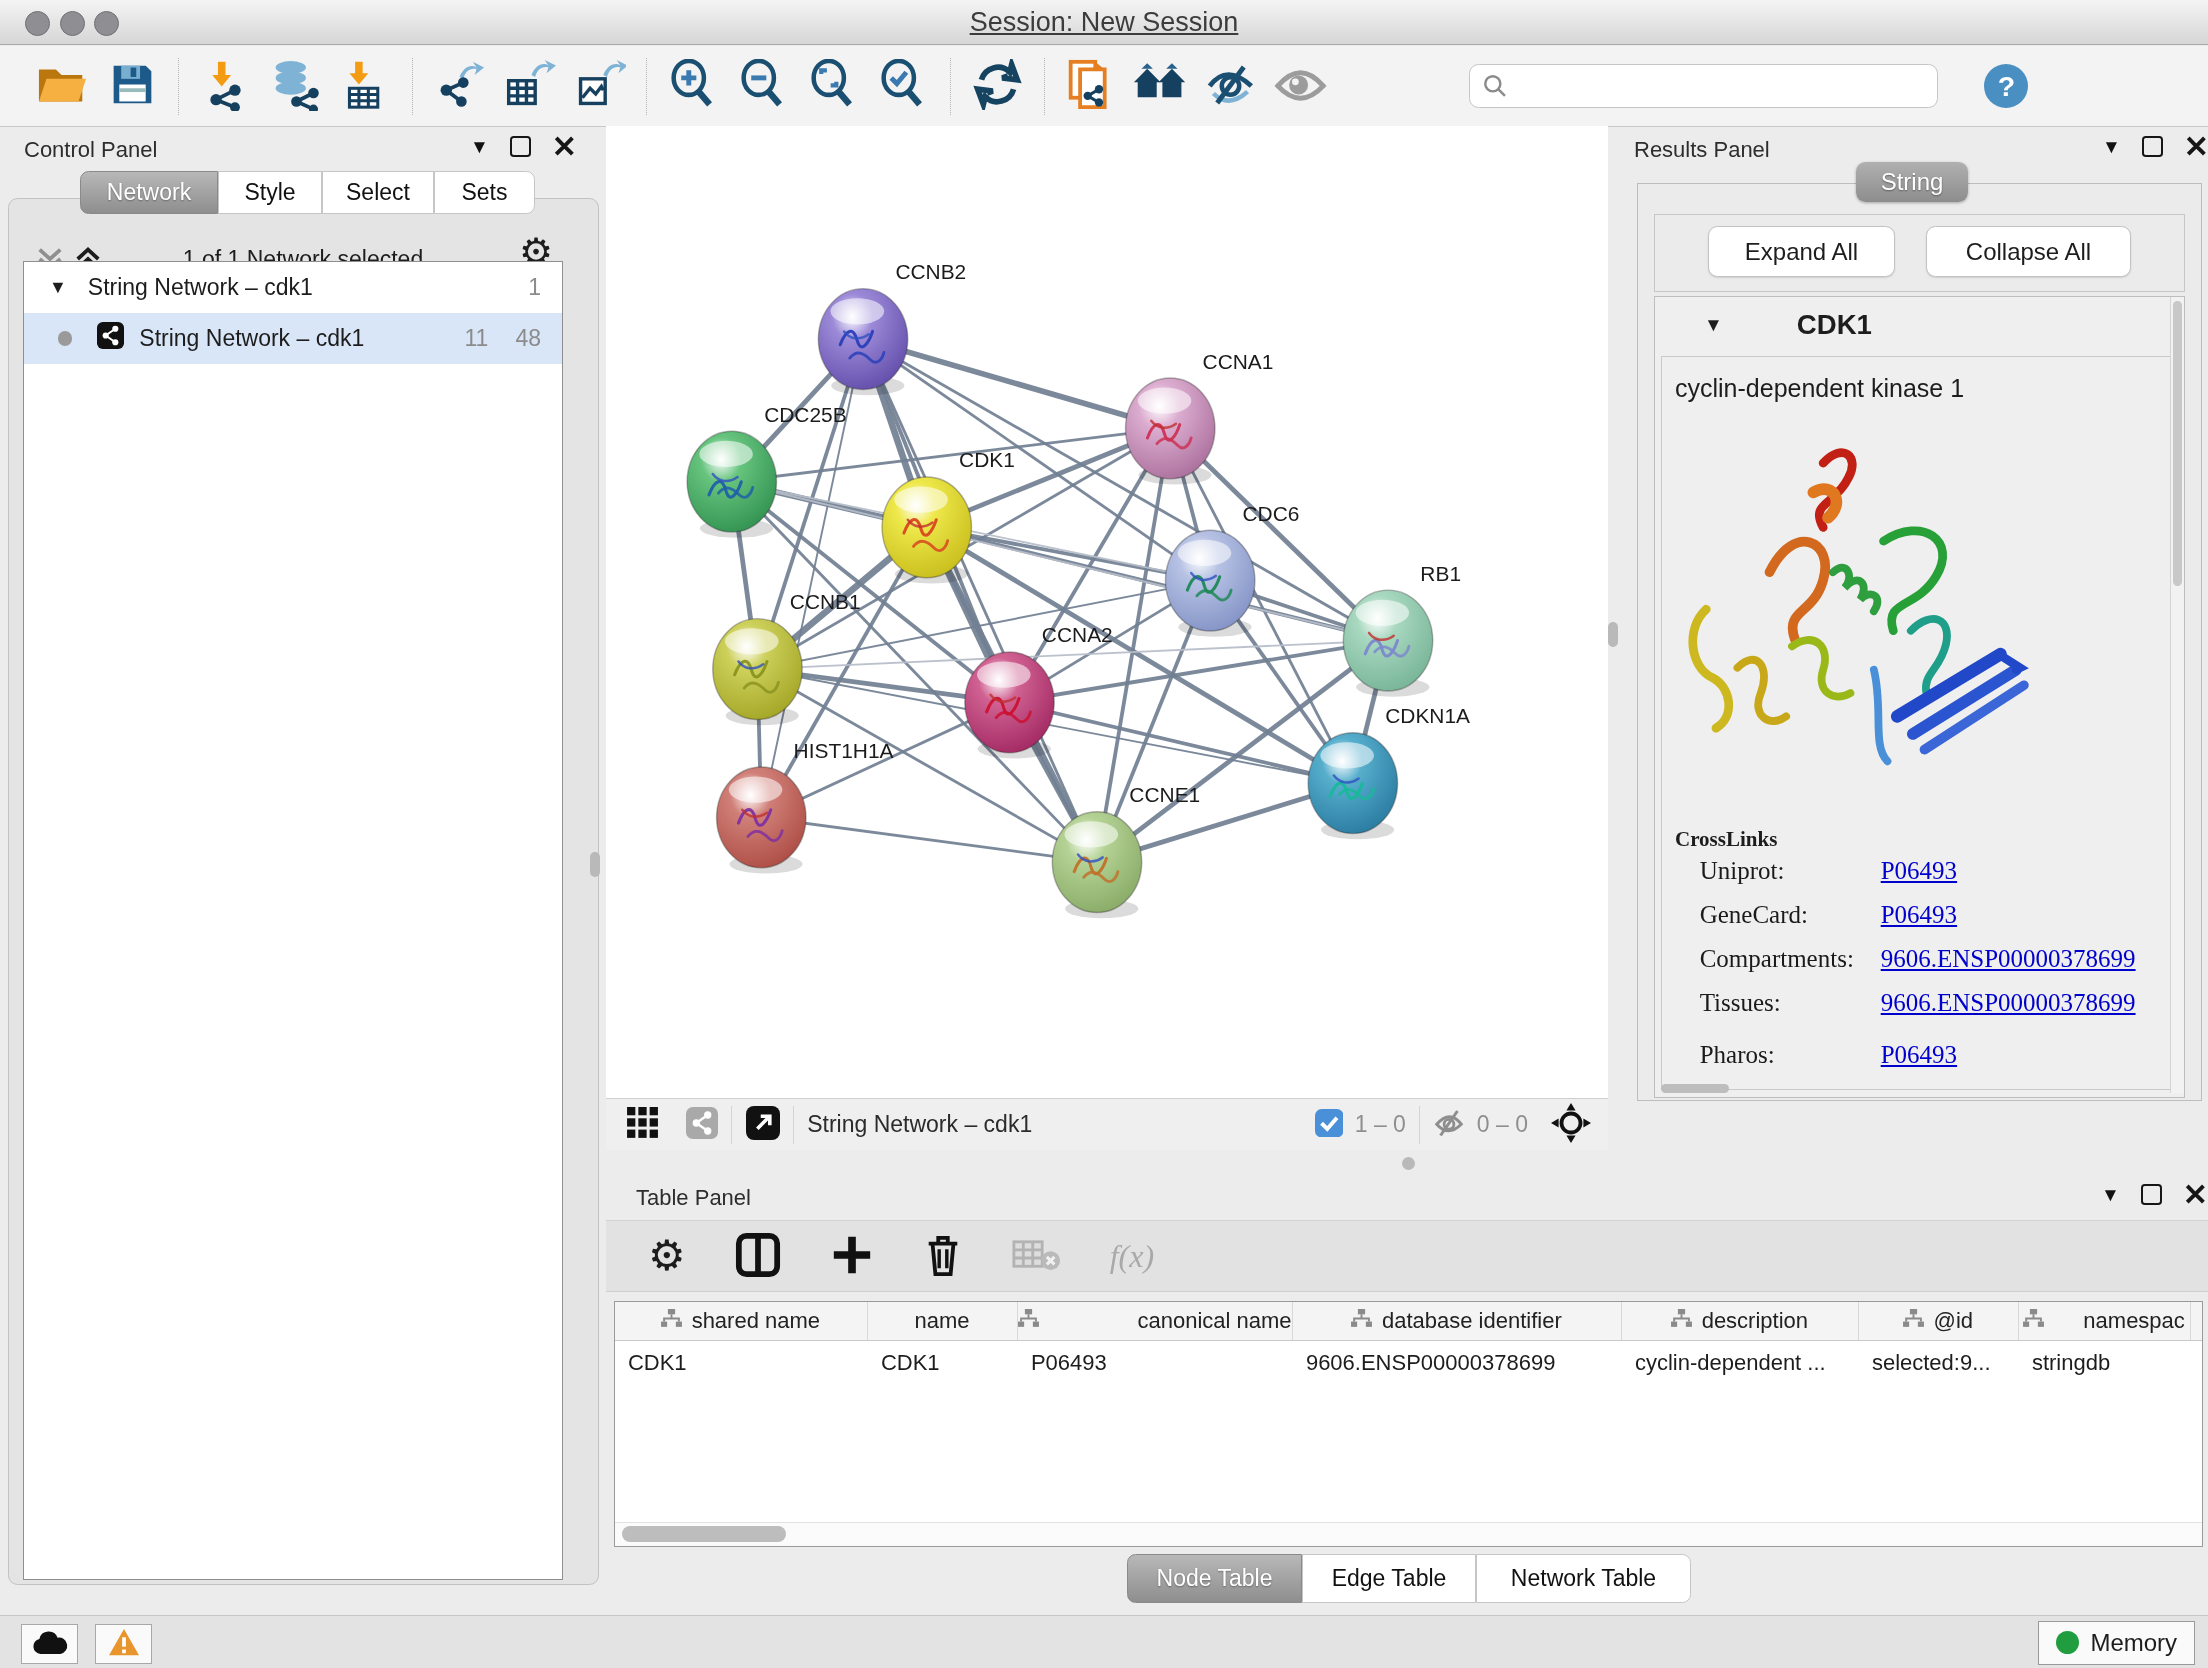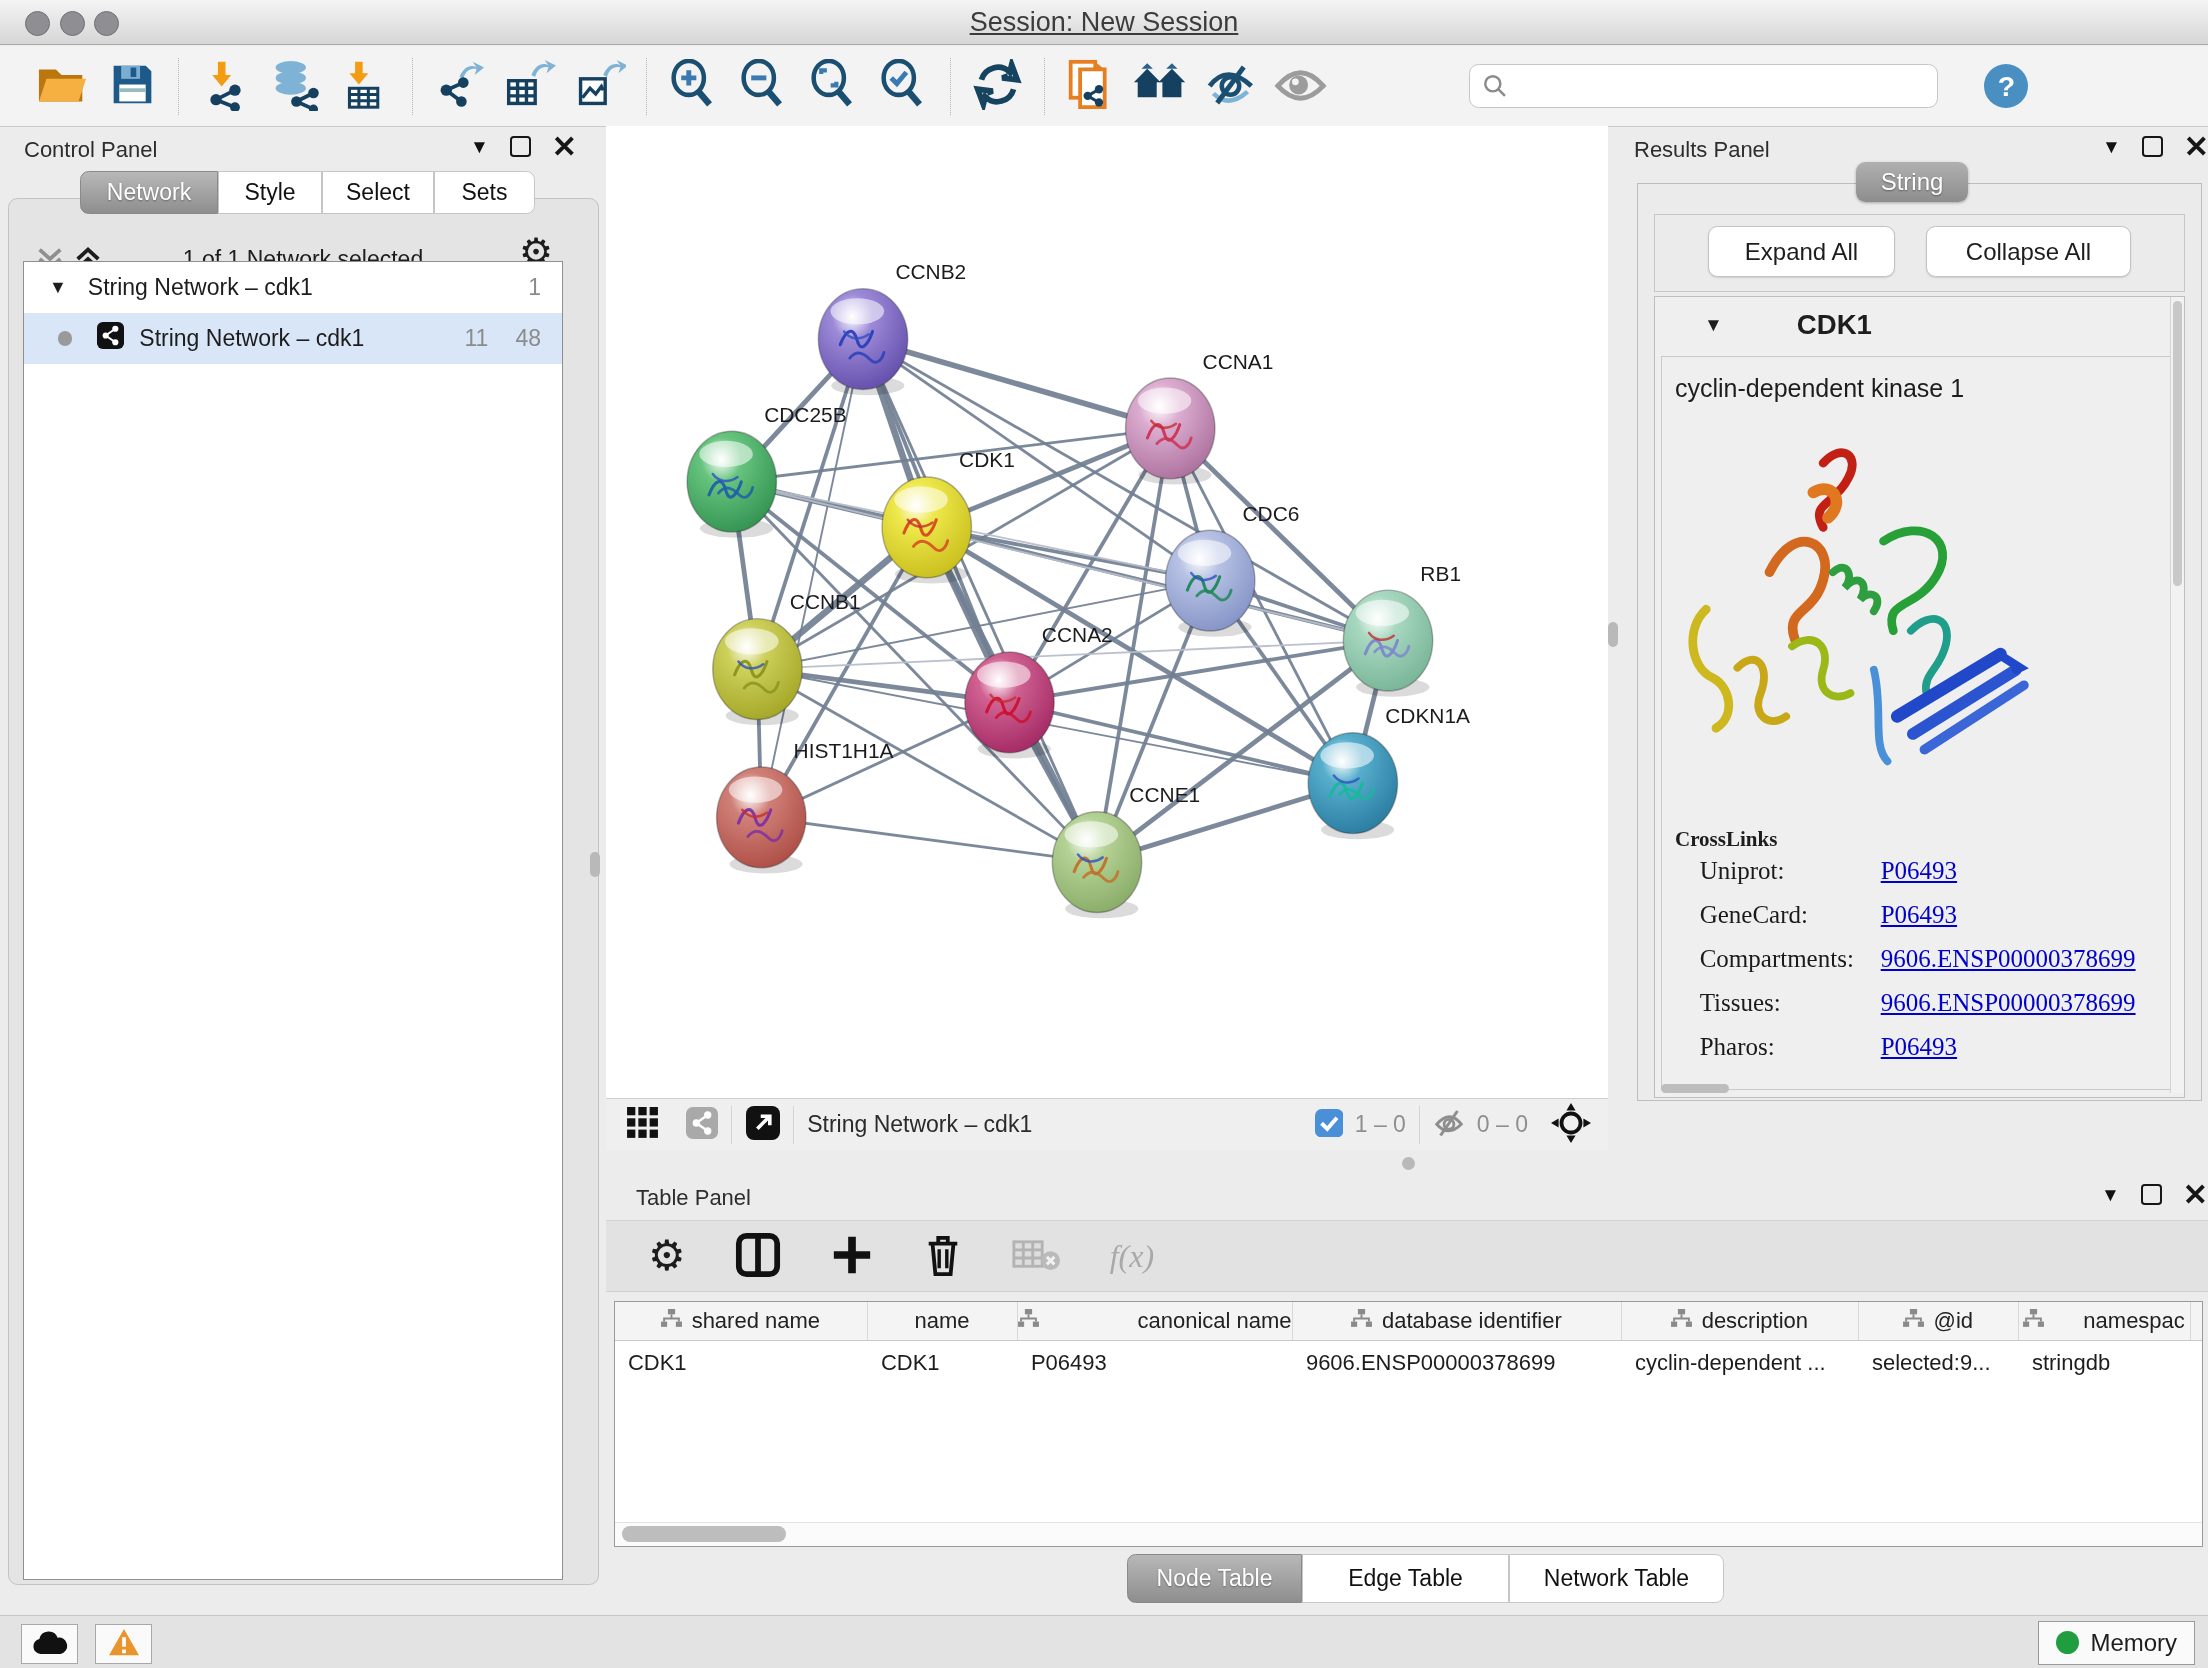--- a/index.html
+++ b/index.html
@@ -633,21 +633,21 @@
             <a class="xlink" href="#">P06493</a>
           </div>
           <div style="display: flex; align-items: baseline; height: 44px;">
             <span class="xlabel" style="width: 181px;">Compartments:</span>
             <a class="xlink" href="#">9606.ENSP00000378699</a>
           </div>
           <div style="display: flex; align-items: baseline; height: 44px;">
             <span class="xlabel" style="width: 181px;">Tissues:</span>
             <a class="xlink" href="#">9606.ENSP00000378699</a>
           </div>
-          <div style="display: flex; align-items: flex-start; height: 44px;">
+          <div style="display: flex; align-items: center; height: 44px;">
             <span class="xlabel" style="width: 181px;">Pharos:</span>
             <a class="xlink" href="#">P06493</a>
           </div>
         </div>
     </div>
 
     <div class="abs" style="right:0;top:0;width:13.3px;height:796px;background:#f2f2f2;border-left:1px solid #d4d4d4;">
       <div style="margin:3.8px auto;width:8.6px;height:285px;background:#c8c8c8;border-radius:4.8px;"></div>
     </div>
     <div class="abs hthumb" style="left:5.7px;bottom:3.8px;width:68px;height:9.5px;"></div>
@@ -776,21 +776,21 @@
       </div>
     <div class="abs" style="left:0;bottom:0;width:100%;height:23px;background:#fbfbfb;border-top:1px solid #e2e2e2;">
       <div class="hthumb" style="margin:2.9px 0 0 7.6px;width:164px;height:16px;"></div>
     </div>
   </div>
 
   <div class="abs flex" style="left:521px;top:379px;">
     <div class="tab selected first" style="width:175px;height:49px;">
         <span>Node Table</span>
       </div>
-    <div class="tab" style="width:207px;height:49px;">
+    <div class="tab" style="width:174px;height:49px;">
         <span>Edge Table</span>
       </div>
     <div class="tab last" style="width:215px;height:49px;">
         <span>Network Table</span>
       </div>
   </div>
 </div>
 
 <div class="abs statusbar">
   <div class="sbtn abs" style="left:21px;top:7.6px;">

